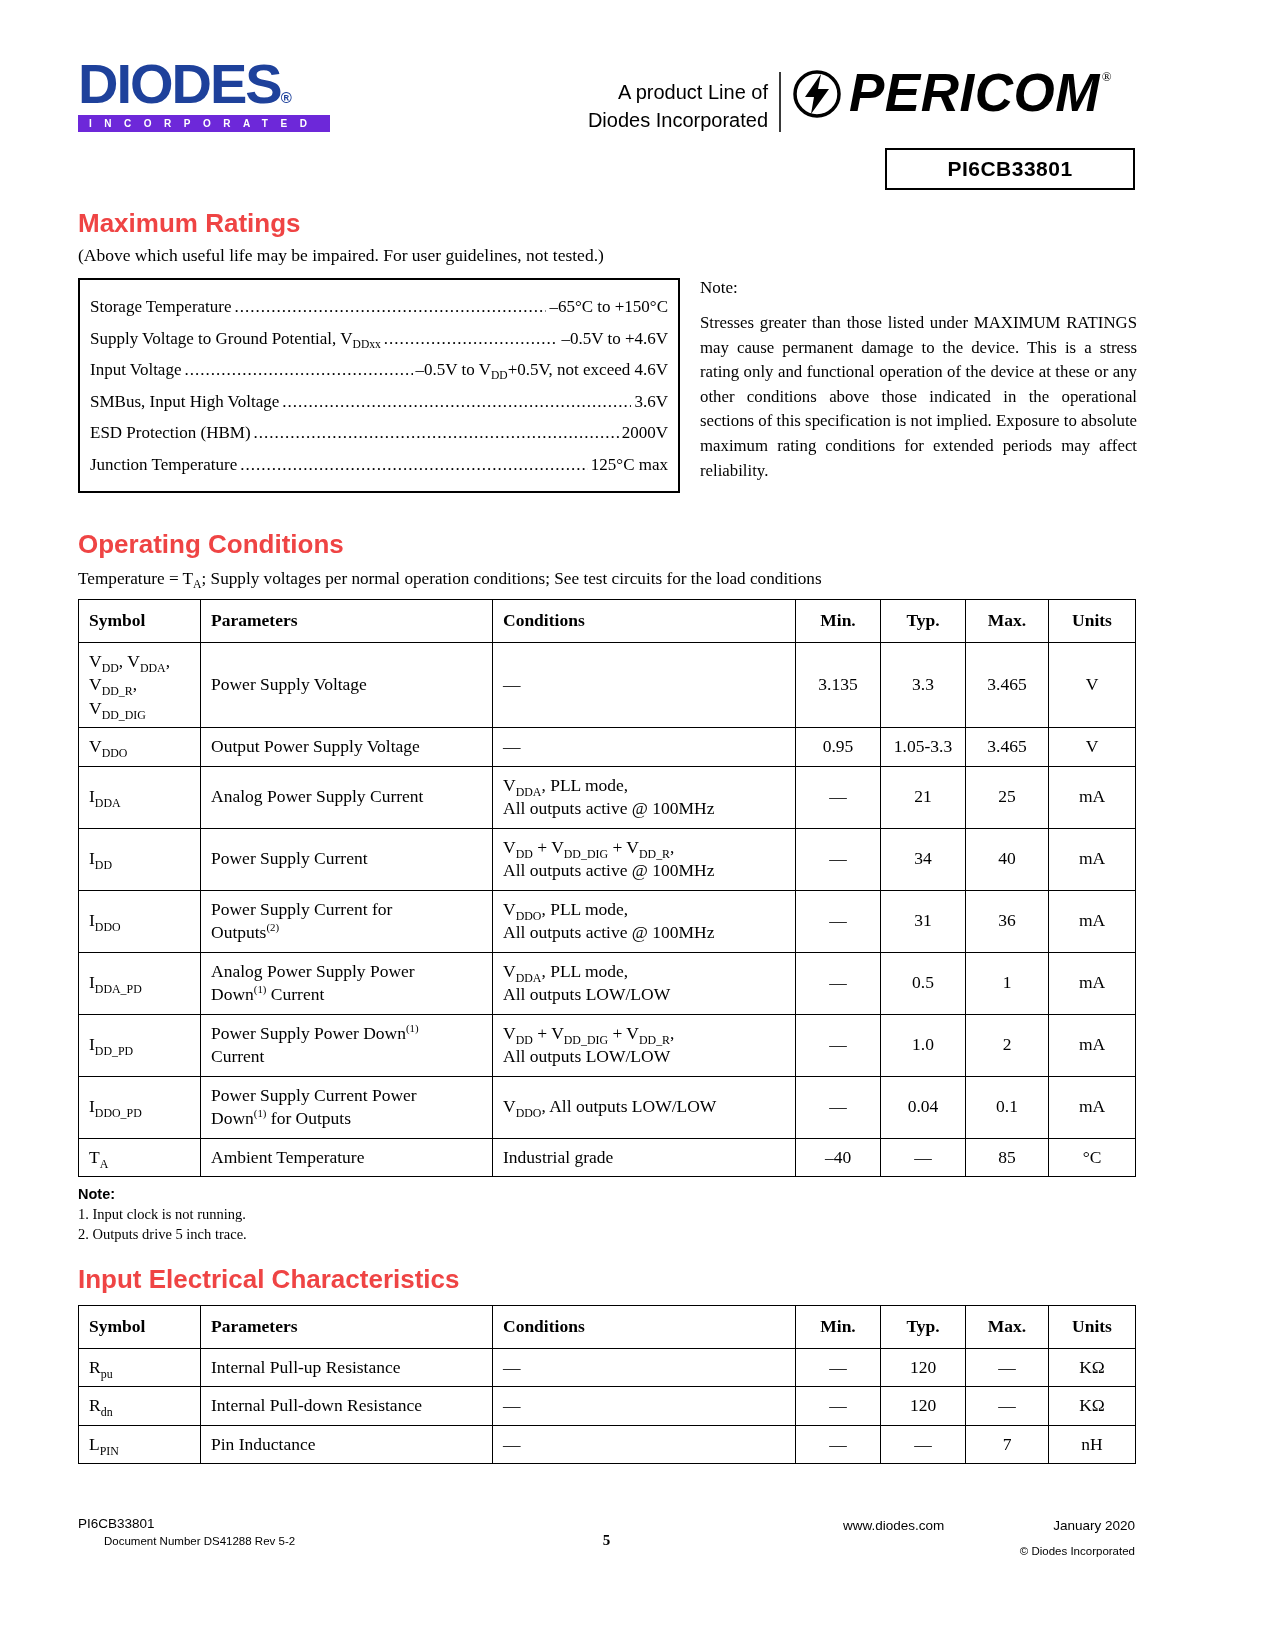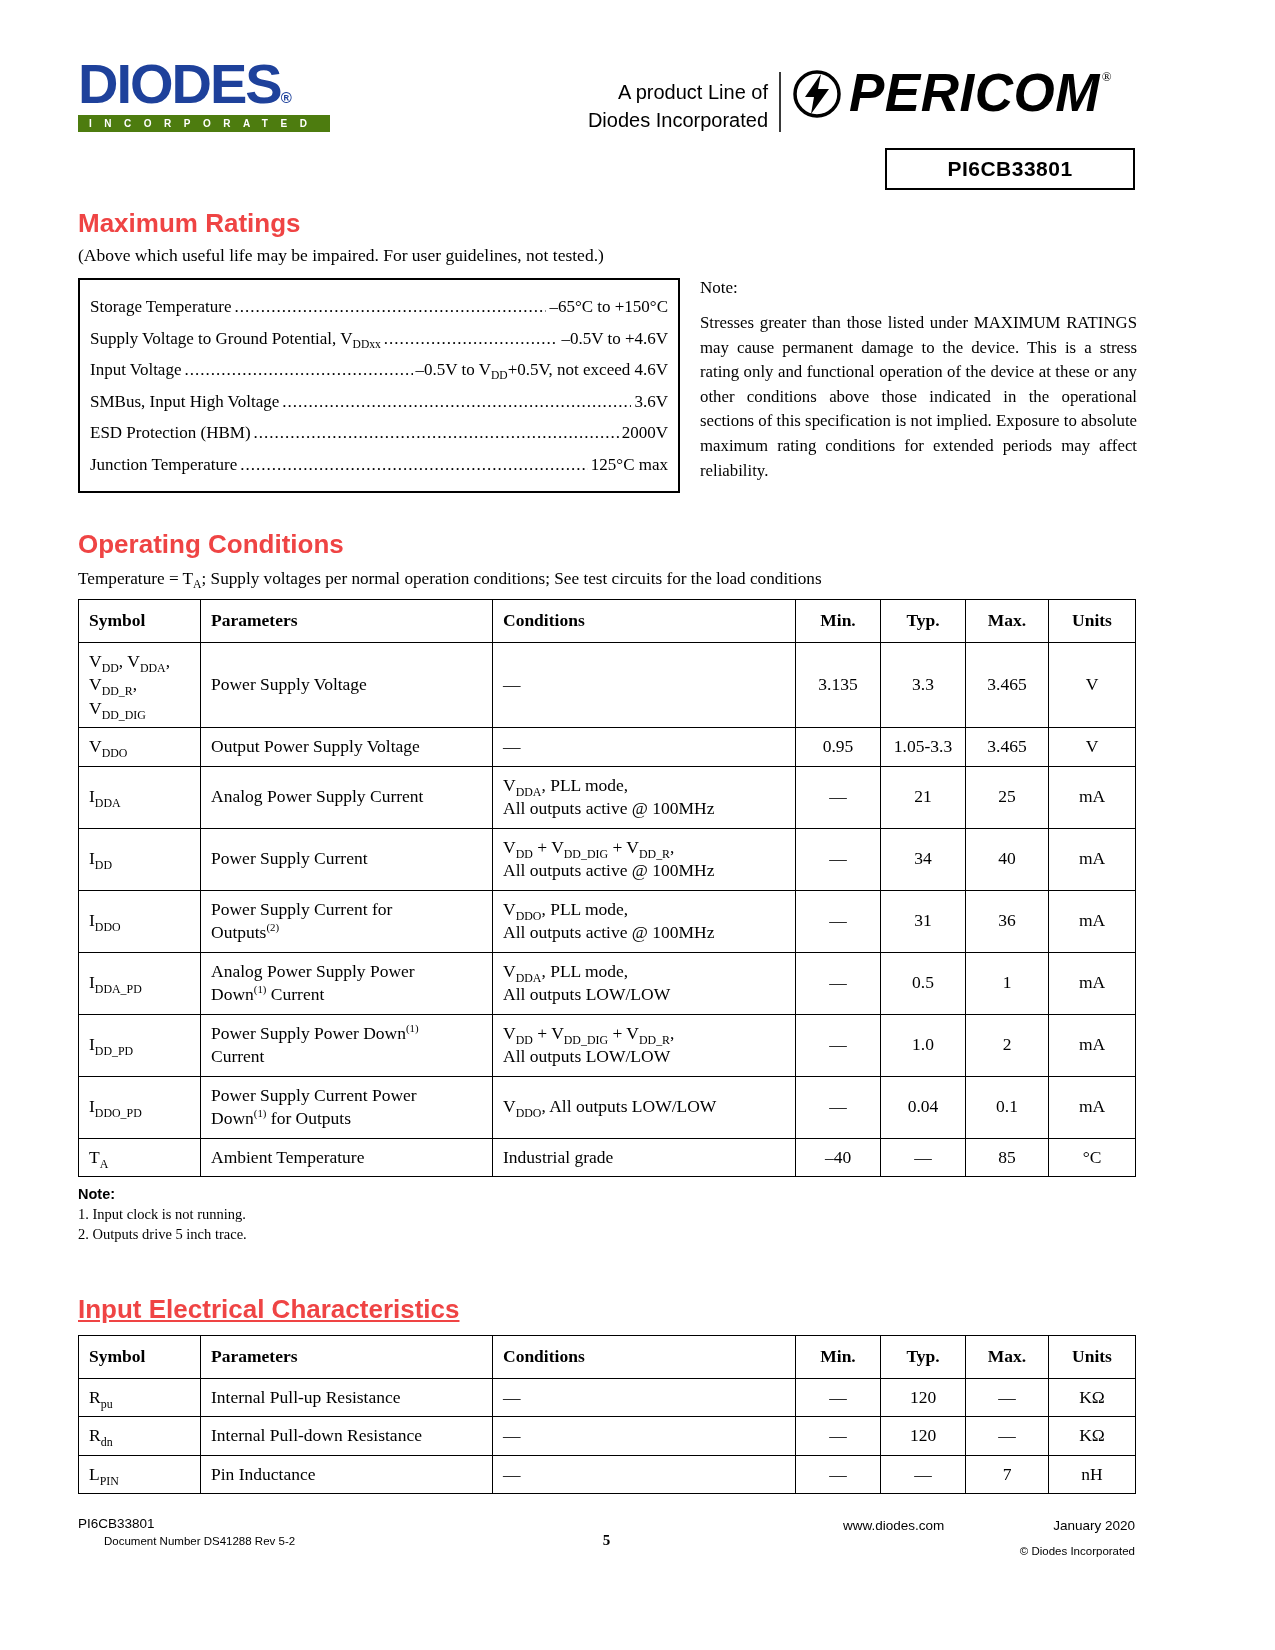--- a/index.html
+++ b/index.html
@@ -6,21 +6,21 @@
   html,body { background:#fff; }
   body { width:1275px; height:1650px; font-family:"Liberation Serif", serif; color:#000; }
   .page { position:relative; width:1275px; height:1650px; background:#fff; overflow:hidden; }
   .content { position:absolute; left:78px; top:0; width:1059px; }
 
   
   .header { position:relative; height:208px; }
   .diodes-logo { position:absolute; left:0; top:56px; width:252px; }
   .diodes-word { font-family:"Liberation Sans", sans-serif; font-weight:bold; font-size:56px; line-height:1; color:#1e419b; letter-spacing:-2px; }
   .diodes-reg { font-size:15px; letter-spacing:0; }
-  .diodes-bar { margin-top:3px; background:#4d7c0f; color:#fff; font-family:"Liberation Sans", sans-serif; font-weight:bold; font-size:10px; letter-spacing:12.5px; padding:3px 0 3px 11px; white-space:nowrap; overflow:hidden; }
+  .diodes-bar { margin-top:3px; background:#6d28d9; color:#fff; font-family:"Liberation Sans", sans-serif; font-weight:bold; font-size:10px; letter-spacing:12.5px; padding:3px 0 3px 11px; white-space:nowrap; overflow:hidden; }
   .product-line { position:absolute; left:468px; top:78px; width:222px; text-align:right; font-family:"Liberation Sans", sans-serif; font-size:20px; line-height:28px; }
   .header-divider { position:absolute; left:701px; top:72px; width:2px; height:60px; background:#3a3a3a; }
   .pericom { position:absolute; left:714px; top:66px; display:flex; align-items:flex-end; }
   .pericom-bolt { display:inline-block; margin-right:7px; line-height:0; }
   .pericom-text { font-family:"Liberation Sans", sans-serif; font-weight:bold; font-style:italic; font-size:53px; line-height:1; letter-spacing:0.5px; }
   .pericom-reg { font-size:13px; align-self:flex-start; margin-top:3px; margin-left:2px; }
   .part-box { position:absolute; left:807px; top:148px; width:250px; height:42px; border:2.5px solid #000; display:flex; align-items:center; justify-content:center; font-family:"Liberation Sans", sans-serif; font-weight:bold; font-size:21px; letter-spacing:0.5px; }
 
   
   .section-title { font-family:"Liberation Sans", sans-serif; font-weight:bold; font-size:26px; color:#ef4444; }
@@ -41,21 +41,21 @@
   .oc-subtitle { font-size:17.2px; margin-top:9px; }
   .data-table { border-collapse:collapse; table-layout:fixed; width:1057px; margin-top:10px; }
   .data-table th, .data-table td { border:1.5px solid #000; font-size:17.5px; padding:7px 10px; vertical-align:middle; white-space:pre-line; line-height:23.5px; }
   .data-table th { font-weight:bold; padding:9px 10px; text-align:left; }
   .data-table th.num, .data-table td.num { text-align:center; }
   .table-notes { margin-top:9px; }
   .notes-label { font-family:"Liberation Sans", sans-serif; font-weight:bold; font-size:14.5px; margin-bottom:2px; }
   #oc-notes div { font-size:14.5px; line-height:20px; }
 
   
-  .ie-title { margin-top:50px;text-decoration:underline; }
+  .ie-title { margin-top:20px; }
 
   sub { font-size:68%; line-height:0; }
   sup { font-size:62%; line-height:0; }
 
   
   .footer-left { position:absolute; left:78px; top:1516px; font-family:"Liberation Sans", sans-serif; }
   .footer-part { font-size:13.5px; }
   .footer-doc { font-size:11.5px; margin-top:4px;margin-left:26px; }
   .footer-page { position:absolute; left:78px; top:1532px; width:1057px; text-align:center; font-weight:bold; font-size:15px; }
   .footer-site { position:absolute; left:843px; top:1518px; font-family:"Liberation Sans", sans-serif; font-size:13.5px; }

